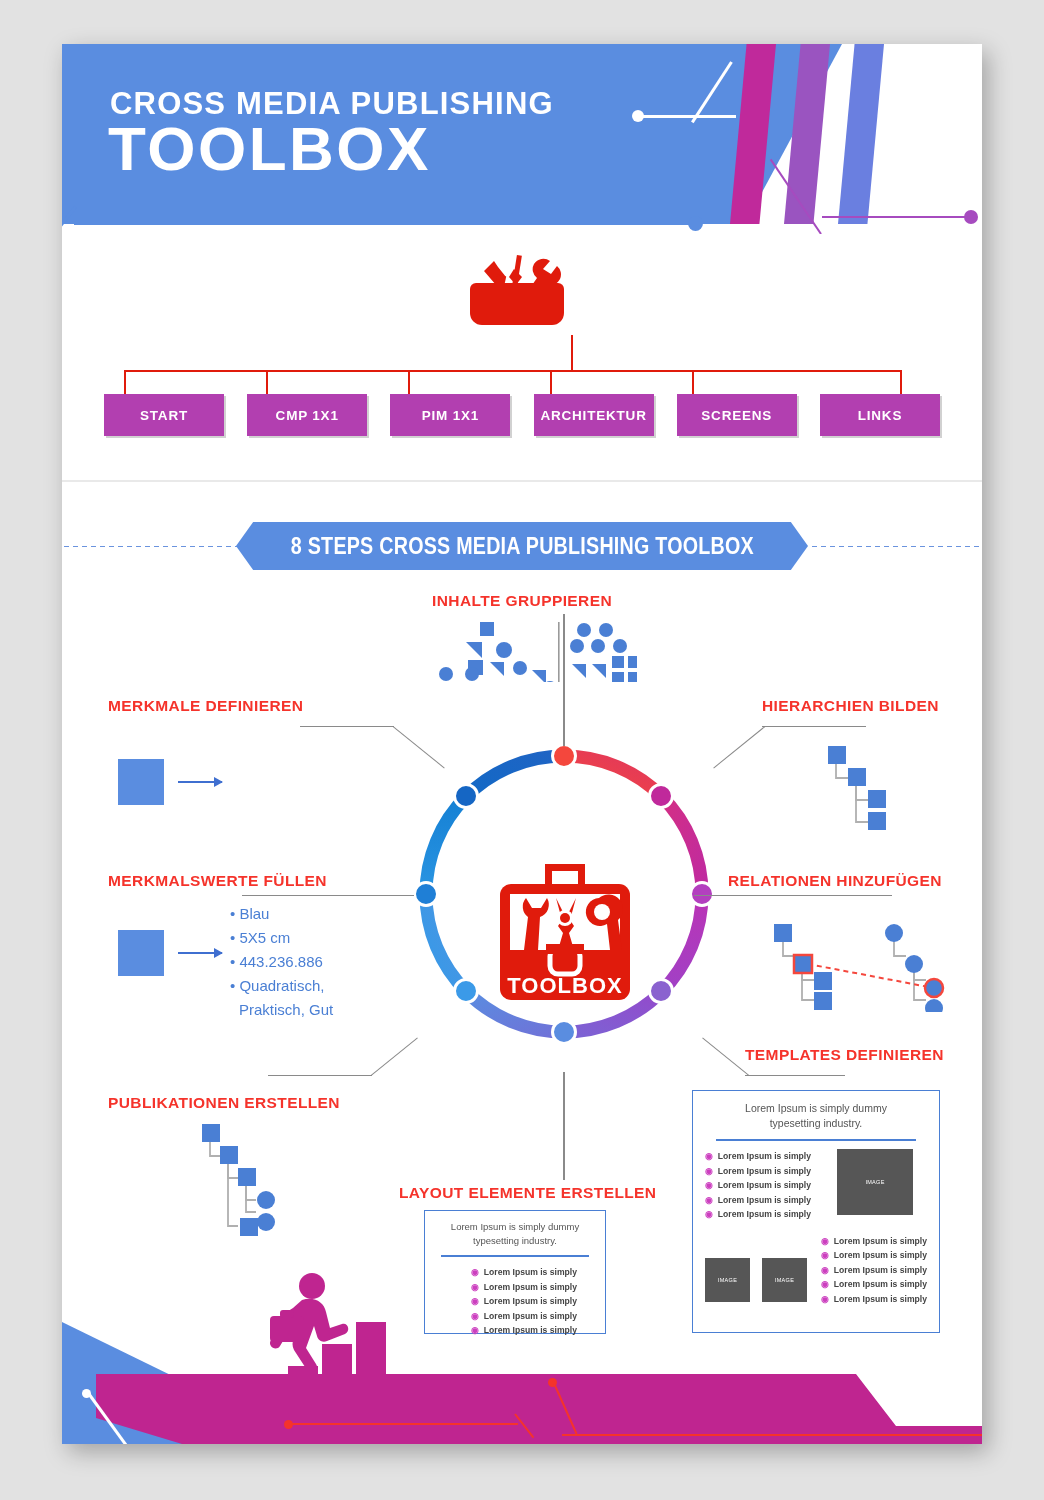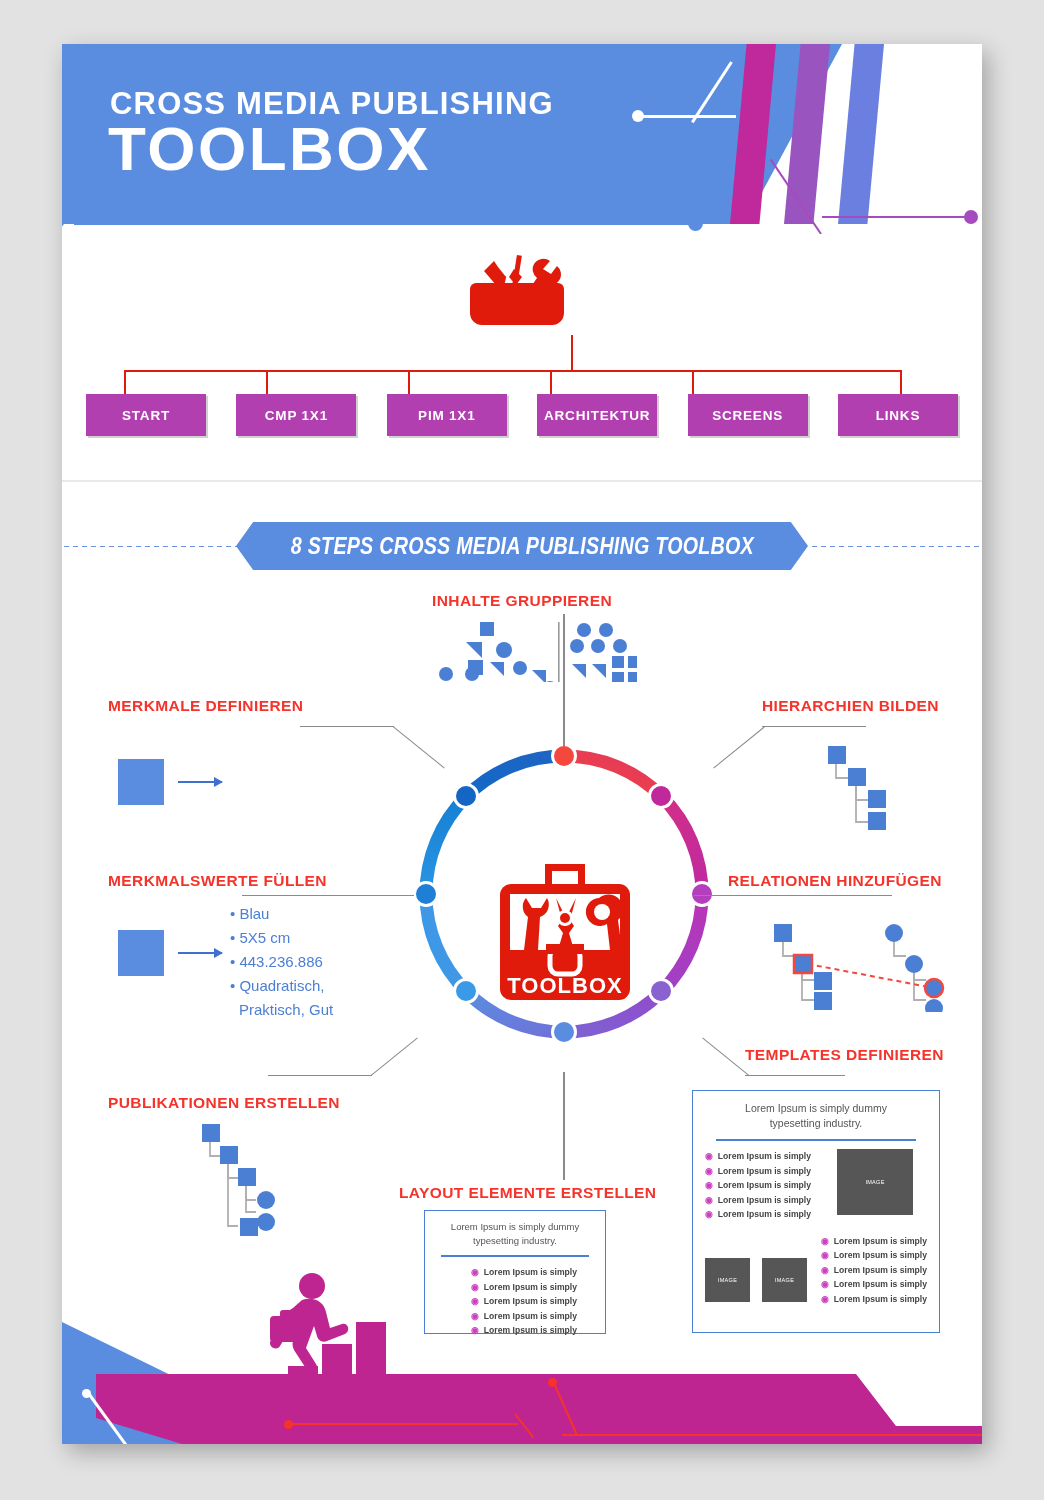--- a/index.html
+++ b/index.html
@@ -32,35 +32,35 @@
   .hdr-pline{position:absolute;left:760px;top:172px;width:148px;height:2px;background:#a64bbf;}
   .hdr-pdiag{position:absolute;left:758px;top:100px;width:2px;height:90px;background:#a64bbf;
              transform:rotate(-34deg);transform-origin:bottom center;}
   .hdr-pdot{position:absolute;left:902px;top:166px;width:14px;height:14px;border-radius:50%;background:#a64bbf;}
 
   
   .navzone{position:absolute;left:0;top:195px;width:920px;height:240px;}
   .tb-icon{position:absolute;left:400px;top:8px;width:110px;height:88px;}
   .tree-v{position:absolute;background:#e01b0c;width:2px;}
   .tree-h{position:absolute;background:#e01b0c;height:2px;}
-  .navrow{position:absolute;left:0;top:155px;width:920px;display:flex;justify-content:space-between;padding:0 24px;box-sizing:border-box;}
+  .navrow{position:absolute;left:0;top:155px;width:920px;display:flex;justify-content:space-between;padding:0 42px;box-sizing:border-box;}
   .navbtn{width:120px;height:42px;background:#b23fb0;color:#fff;font-size:13.5px;font-weight:bold;
           letter-spacing:.8px;display:flex;align-items:center;justify-content:center;
           box-shadow:2px 2px 0 rgba(0,0,0,.18);}
   .divline{position:absolute;left:0;top:436px;width:920px;height:2px;background:#e9e9e9;}
 
   
   .banner-wrap{position:absolute;left:0;top:478px;width:920px;height:50px;}
   .dots-l{position:absolute;left:0;top:23px;width:176px;height:3px;
     background-image:radial-gradient(#6a93de 40%,transparent 41%);background-size:9px 3px;}
   .dots-r{position:absolute;left:748px;top:23px;width:176px;height:3px;
     background-image:radial-gradient(#6a93de 40%,transparent 41%);background-size:9px 3px;}
   .banner{position:absolute;left:174px;top:0;width:572px;height:48px;background:#5a8de0;
     clip-path:polygon(3% 0,97% 0,100% 50%,97% 100%,3% 100%,0 50%);
-    display:flex;align-items:center;justify-content:center;gap:14px;font-style:italic;}
+    display:flex;align-items:center;justify-content:center;gap:14px;}
   .banner-txt{color:#fff;font-size:24px;font-weight:bold;letter-spacing:.3px;
               transform:scaleX(.82);transform-origin:center;white-space:nowrap;}
   .bdot{width:7px;height:7px;border-radius:50%;background:#fff;flex:0 0 auto;}
 
   
   .lbl{position:absolute;color:#f5332b;font-size:15.5px;font-weight:bold;letter-spacing:.4px;white-space:nowrap;}
   .leader{position:absolute;background:#8a8a8a;height:1.4px;}
   .leaderd{position:absolute;background:#8a8a8a;height:1.4px;transform-origin:left center;}
 
   

